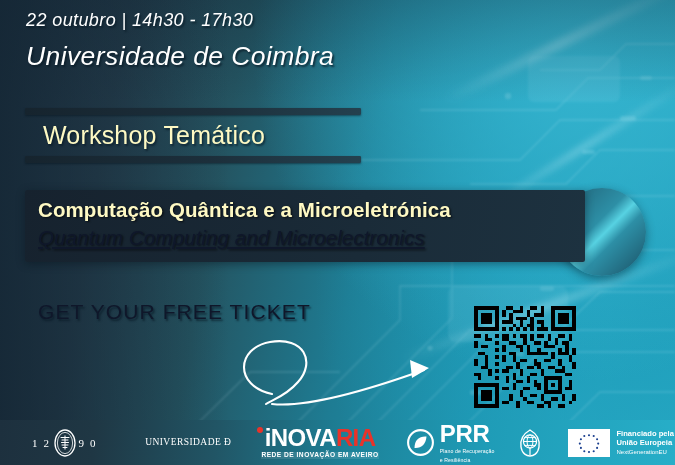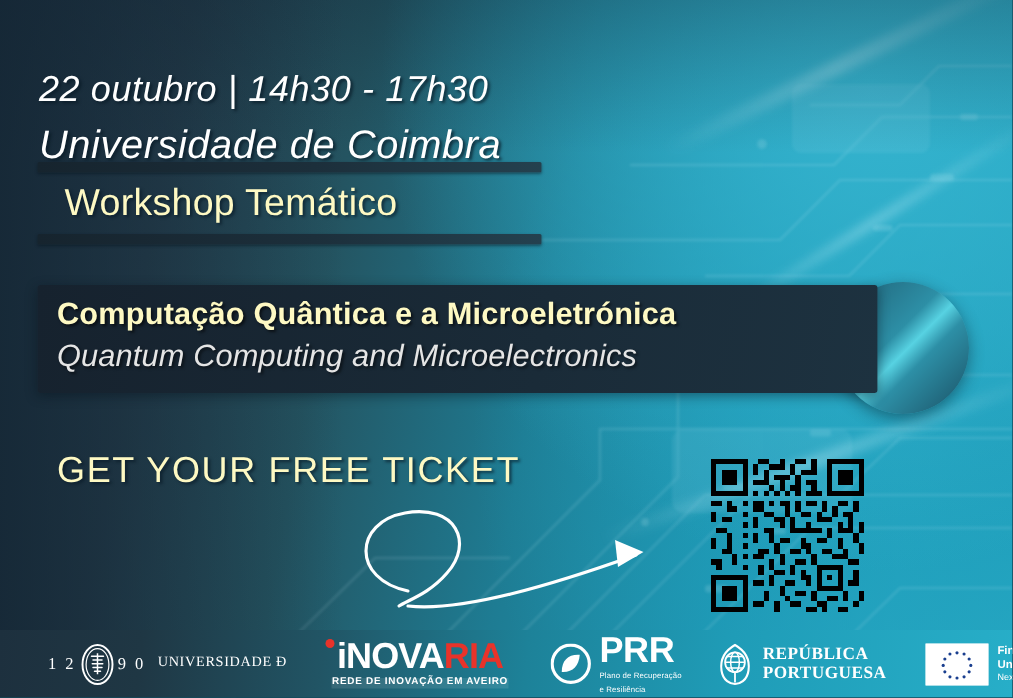--- a/index.html
+++ b/index.html
@@ -60,21 +60,21 @@
     width: 540px;
   }
   .header-line {
     font-style: italic;
     font-weight: 400;
     color: #ffffff;
     letter-spacing: .4px;
     text-shadow: 1.6px 1.6px 2px rgba(8,26,38,.75);
     white-space: nowrap;
   }
-  .header-line.l1 { font-size: 24px; line-height: 36px; margin-top: 40px; }
+  .header-line.l1 { font-size: 18px; line-height: 36px; }
   .header-line.l2 { font-size: 26.5px; line-height: 36px; font-style: italic; }
 
   
   .ws-wrap {
     position: absolute;
     left: 25px;
     top: 108px;
     width: 336px;
   }
   .ws-rule {
@@ -127,34 +127,35 @@
     text-shadow: 1.4px 1.4px 2px rgba(0,0,0,.6);
     white-space: nowrap;
   }
   .title-en {
     position: absolute;
     left: 38px;
     top: 226px;
     font-size: 20.5px;
     font-weight: 400;
     font-style: italic;
-    color: #e5e5e5;
+    color: #0f172a;
     letter-spacing: .1px;
     text-shadow: 1.4px 1.4px 2px rgba(0,0,0,.55);
     white-space: nowrap;
+    text-decoration: underline;
   }
 
   
   .cta {
     position: absolute;
     left: 38px;
     top: 300px;
-    font-size: 24px;
+    font-size: 21px;
     font-weight: 400;
-    color: #fef9c3;
+    color: #0f172a;
     letter-spacing: 1.1px;
     text-shadow: 1.6px 1.6px 2px rgba(8,26,38,.7);
     white-space: nowrap;
   }
   .arrow-svg {
     position: absolute;
     left: 228px;
     top: 326px;
     width: 240px;
     height: 80px;
@@ -207,21 +208,21 @@
   .uc-seal {
     width: 24px; height: 28px;
     margin: 0 2px;
   }
   .uc-name {
     font-family: "Liberation Serif", serif;
     color: #ffffff;
     margin-left: 8px;
     line-height: 1.02;
   }
-  .uc-name .t1 { font-size: 9.5px; letter-spacing: .45px; display: block; }
+  .uc-name .t1 { font-size: 9.5px; letter-spacing: .45px; display: block; margin-left: 40px; }
   .uc-name .t2 { font-size: 16px; font-weight: 700; letter-spacing: .9px; display: block; }
 
   .inv {
     line-height: 1;
   }
   .inv-main {
     font-size: 24px;
     font-weight: 700;
     letter-spacing: -.6px;
     white-space: nowrap;
@@ -540,24 +541,20 @@
     </div>
 
     <div class="logo l-rp">
       <svg class="rp-mark" viewBox="0 0 24 28">
         <path d="M12 1 C5 5, 2 11, 3 18 C4 25, 9 27, 12 27 C15 27, 20 25, 21 18 C22 11, 19 5, 12 1 Z" fill="none" stroke="#ffffff" stroke-width="1.4"></path>
         <circle cx="12" cy="12.5" r="6.6" fill="none" stroke="#ffffff" stroke-width="1.2"></circle>
         <ellipse cx="12" cy="12.5" rx="2.9" ry="6.6" fill="none" stroke="#ffffff" stroke-width="1"></ellipse>
         <path d="M5.4 12.5 h13.2 M6.3 8.6 h11.4 M6.3 16.4 h11.4" stroke="#ffffff" stroke-width="1"></path>
         <path d="M12 19.2 L12 26" stroke="#ffffff" stroke-width="1.2"></path>
       </svg>
-      <span class="rp-txt">
-        <span>REPÚBLICA</span>
-        <span>PORTUGUESA</span>
-      </span>
     </div>
 
     <div class="logo l-eu">
       <span class="eu-flag">
         <svg viewBox="0 0 42 28" width="42" height="28">
           <rect width="42" height="28" fill="#ffffff"></rect>
           <g fill="#1a3f8f">
             <circle cx="21" cy="6.2" r="1.05"></circle>
             <circle cx="25.7" cy="7.0" r="1.05"></circle>
             <circle cx="29.1" cy="10.3" r="1.05"></circle>

